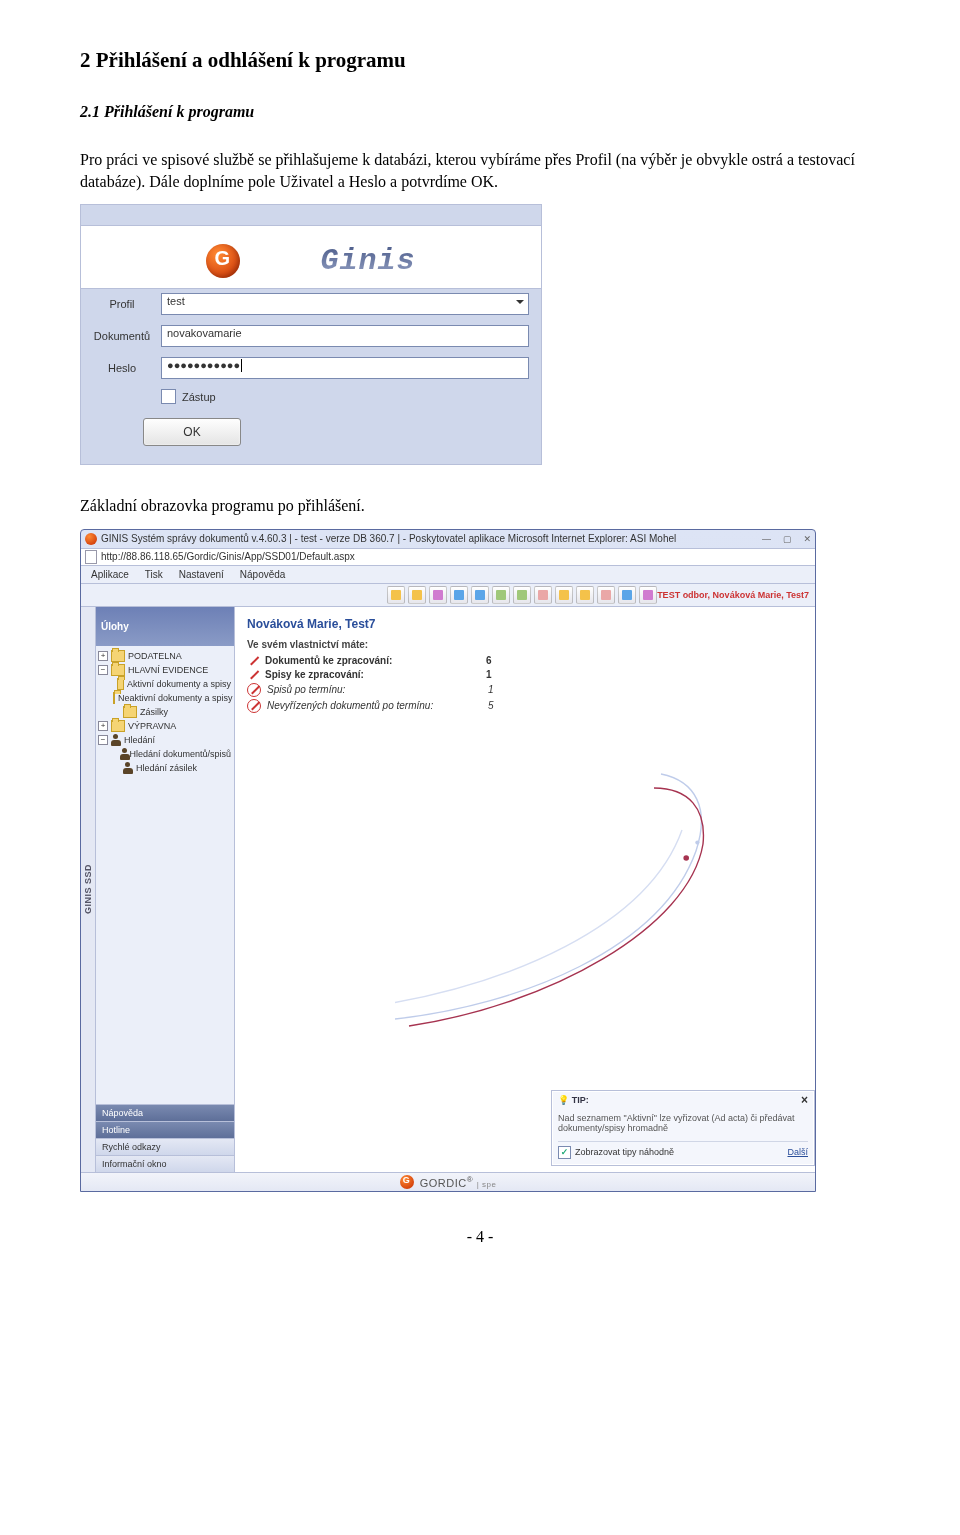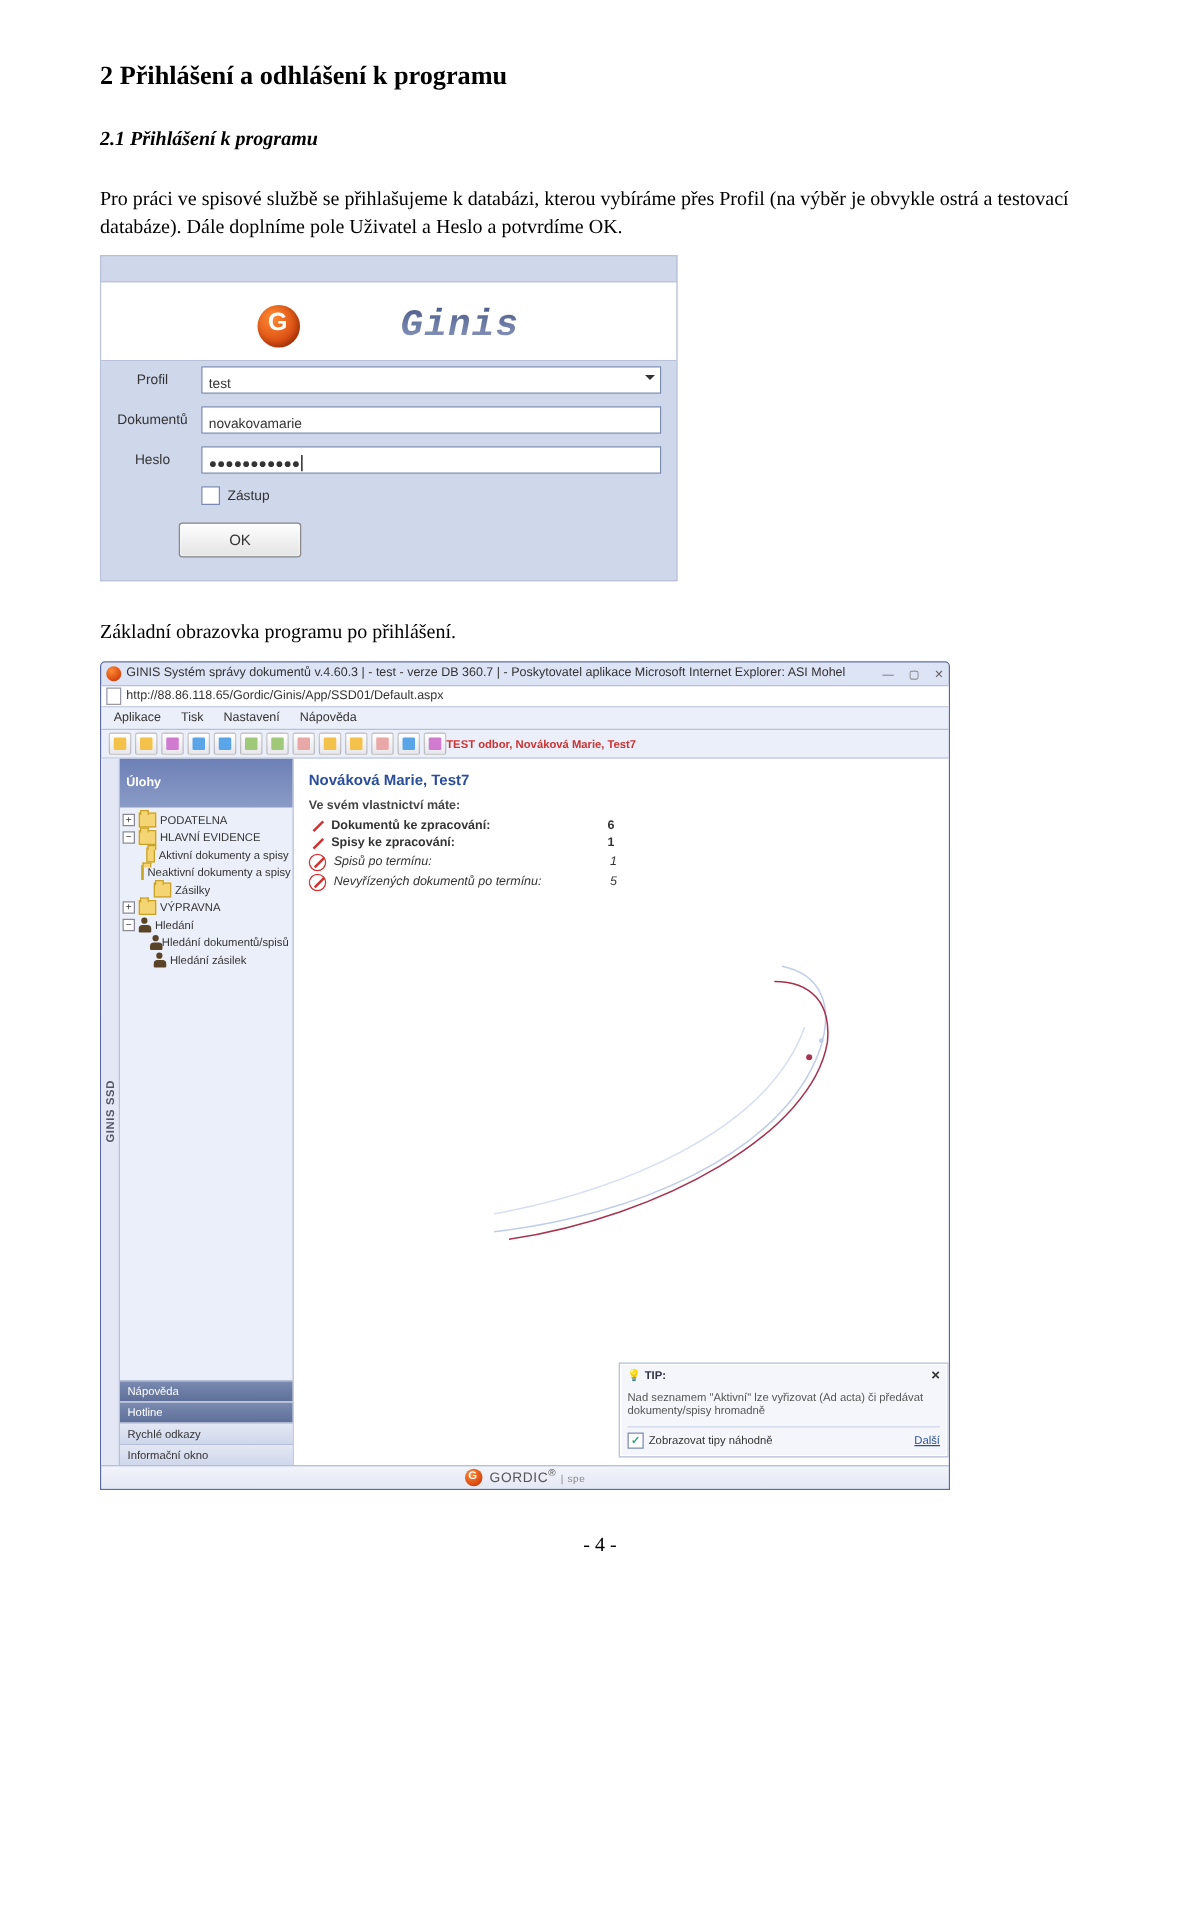--- a/index.html
+++ b/index.html
@@ -108,21 +108,21 @@
   }
   .login-input {
     flex: 1;
     background: #fff;
     border: 1px solid #7a8ab0;
     height: 18px;
     padding: 1px 5px;
     font-family: Tahoma, Verdana, Arial, sans-serif;
     font-size: 11px;
     display: flex;
-    align-items: flex-end;
+    align-items: flex-start;
     position: relative;
   }
   .login-input.select::after {
     content: "";
     position: absolute; right: 4px; top: 6px;
     border: 4px solid transparent;
     border-top-color: #333;
   }
   .caret {
     display: inline-block; width: 1px; height: 13px;
@@ -143,21 +143,21 @@
     background: linear-gradient(#fefefe, #e4e4e4);
     border: 1px solid #888;
     border-radius: 3px;
     font-size: 12px;
     display: flex; align-items: center; justify-content: center;
     box-shadow: inset 0 0 2px #fff;
   }
 
   
   .main-shot {
-    width: 680px;
+    width: 736px;
     margin: 10px 0 20px 0;
     font-family: Tahoma, Verdana, Arial, sans-serif;
     font-size: 10px;
     color: #333;
   }
   .win-chrome {
     border: 1px solid #5a6aa0;
     background: linear-gradient(#dde4f5, #cdd6ec);
     border-radius: 4px 4px 0 0;
     overflow: hidden;
@@ -180,21 +180,21 @@
     width: 10px; height: 12px;
     border: 1px solid #99a; background: #fff; position: relative;
   }
   .menubar {
     display: flex; gap: 16px;
     padding: 3px 10px;
     background: #ebeff9;
     border-bottom: 1px solid #b7bfd9;
   }
   .toolbar {
-    display: flex; justify-content: flex-start;
+    display: flex; justify-content: flex-end;
     align-items: center;
     padding: 2px 6px;
     background: #ebeff9;
     border-bottom: 1px solid #b7bfd9;
   }
   .tb-icons { display: flex; gap: 3px; }
   .tb-icon {
     width: 16px; height: 16px;
     border: 1px solid rgba(0,0,0,.2);
     background: linear-gradient(#fff, #e6e6ec);

